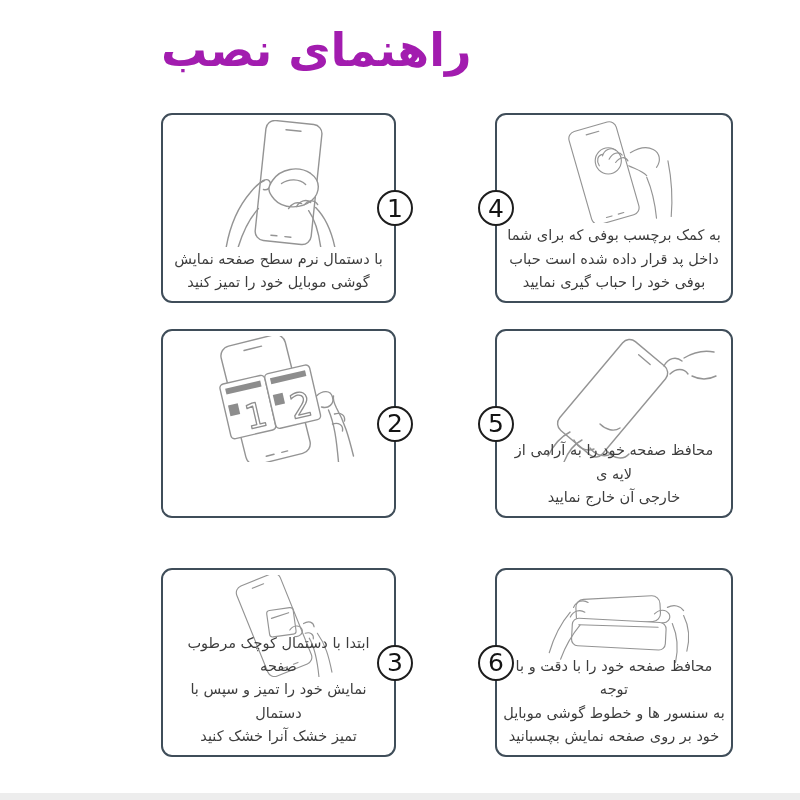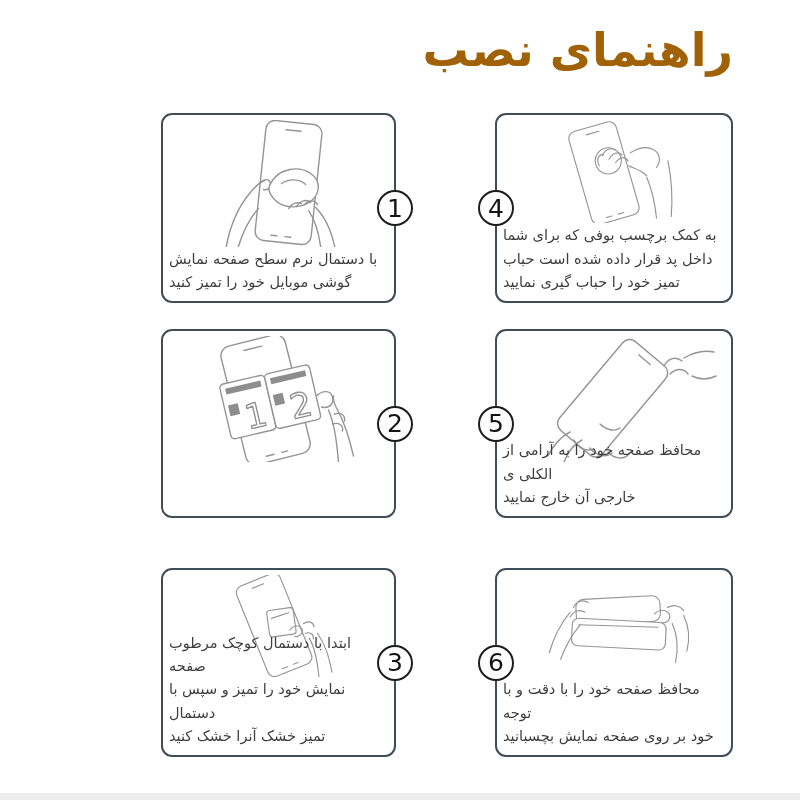--- a/index.html
+++ b/index.html
@@ -3,22 +3,22 @@
 <meta charset="utf-8">
 <style>
   html, body { margin:0; padding:0; background:#ffffff; }
   .canvas {
     position:relative; width:800px; height:800px; margin:0 auto;
     background:#ffffff; overflow:hidden;
     font-family:"DejaVu Sans", sans-serif;
   }
   .page-title {
     position:absolute; top:20px; left:161px; width:572px;
-    text-align:right; direction:rtl;
-    font-size:46px; font-weight:bold; color:#a16207; line-height:60px;
+    text-align:left; direction:rtl;
+    font-size:46px; font-weight:bold; color:#a21caf; line-height:60px;
   }
   .panel {
     position:absolute; box-sizing:border-box; background:#ffffff;
     border:2px solid #3f4d59; border-radius:11px;
   }
   .p1 { left:161px; top:113px; width:235px; height:190px; }
   .p2 { left:161px; top:329px; width:235px; height:189px; }
   .p3 { left:161px; top:568px; width:235px; height:189px; }
   .p4 { left:495px; top:113px; width:238px; height:190px; }
   .p5 { left:495px; top:329px; width:238px; height:189px; }
@@ -31,21 +31,21 @@
     font-size:25px; color:#141414;
   }
   .badge-right { right:-19px; }
   .badge-left  { left:-19px; }
   .illus { position:absolute; top:5px; left:5px; right:5px; }
   .illus.h2 { bottom:54px; }
   .illus.h3 { bottom:78px; }
   .illus svg { width:100%; height:100%; display:block; }
   .caption {
     position:absolute; left:6px; right:6px; bottom:7px;
-    direction:rtl; text-align:left;
+    direction:rtl; text-align:center;
     font-size:14.5px; line-height:1.6; color:#3d3d3d;
   }
   .bottom-edge { position:absolute; left:0; right:0; bottom:0; height:7px; background:#ededed; }
 </style>
 </head>
 <body>
 
 <div class="canvas">
 
   <div class="page-title">راهنمای نصب</div>
@@ -168,21 +168,21 @@
           <path d="M176,50 C180,70 182,94 180,118"></path>
         </g>
       </svg>
     </div>
     <div class="badge badge-left">
       <span>4</span>
     </div>
     <div class="caption">
       <div>به کمک برچسب بوفی که برای شما</div>
       <div>داخل پد قرار داده شده است حباب</div>
-      <div>تمیز خود را حباب گیری نمایید</div>
+      <div>بوفی خود را حباب گیری نمایید</div>
     </div>
   </section>
 
   <section class="panel p5">
     <div class="illus h2">
       <svg viewBox="0 0 220 126" preserveAspectRatio="xMidYMid meet" aria-hidden="true">
         <g stroke="#949494" fill="none" stroke-width="1.4" stroke-linecap="round" stroke-linejoin="round">
           <g transform="rotate(40 108 63)">
             <rect x="80" y="4" width="56" height="116" rx="9" fill="#ffffff"></rect>
             <line x1="100" y1="12" x2="115" y2="12"></line>
@@ -197,21 +197,21 @@
           <path d="M96,88 C102,94 110,96 116,92"></path>
           <path d="M60,126 C64,116 70,108 78,104"></path>
           <path d="M44,120 C50,108 58,100 66,96"></path>
         </g>
       </svg>
     </div>
     <div class="badge badge-left">
       <span>5</span>
     </div>
     <div class="caption">
-      <div>محافظ صفحه خود را به آرامی از الکلی ی</div>
+      <div>محافظ صفحه خود را به آرامی از لایه ی</div>
       <div>خارجی آن خارج نمایید</div>
     </div>
   </section>
 
   <section class="panel p6">
     <div class="illus h3">
       <svg viewBox="0 0 220 126" preserveAspectRatio="xMidYMid meet" aria-hidden="true">
         <g stroke="#949494" fill="none" stroke-width="1.4" stroke-linecap="round" stroke-linejoin="round">
           <g transform="rotate(-3 112 60)">
             <rect x="64" y="28" width="104" height="32" rx="10" fill="#ffffff"></rect>
@@ -229,18 +229,19 @@
           <path d="M196,50 C202,62 204,78 200,94"></path>
           <path d="M182,60 C188,74 190,90 186,108"></path>
         </g>
       </svg>
     </div>
     <div class="badge badge-left">
       <span>6</span>
     </div>
     <div class="caption">
       <div>محافظ صفحه خود را با دقت و با توجه</div>
+      <div>به سنسور ها و خطوط گوشی موبایل</div>
       <div>خود بر روی صفحه نمایش بچسبانید</div>
     </div>
   </section>
 
   <div class="bottom-edge"></div>
 </div>
 
 </body></html>

